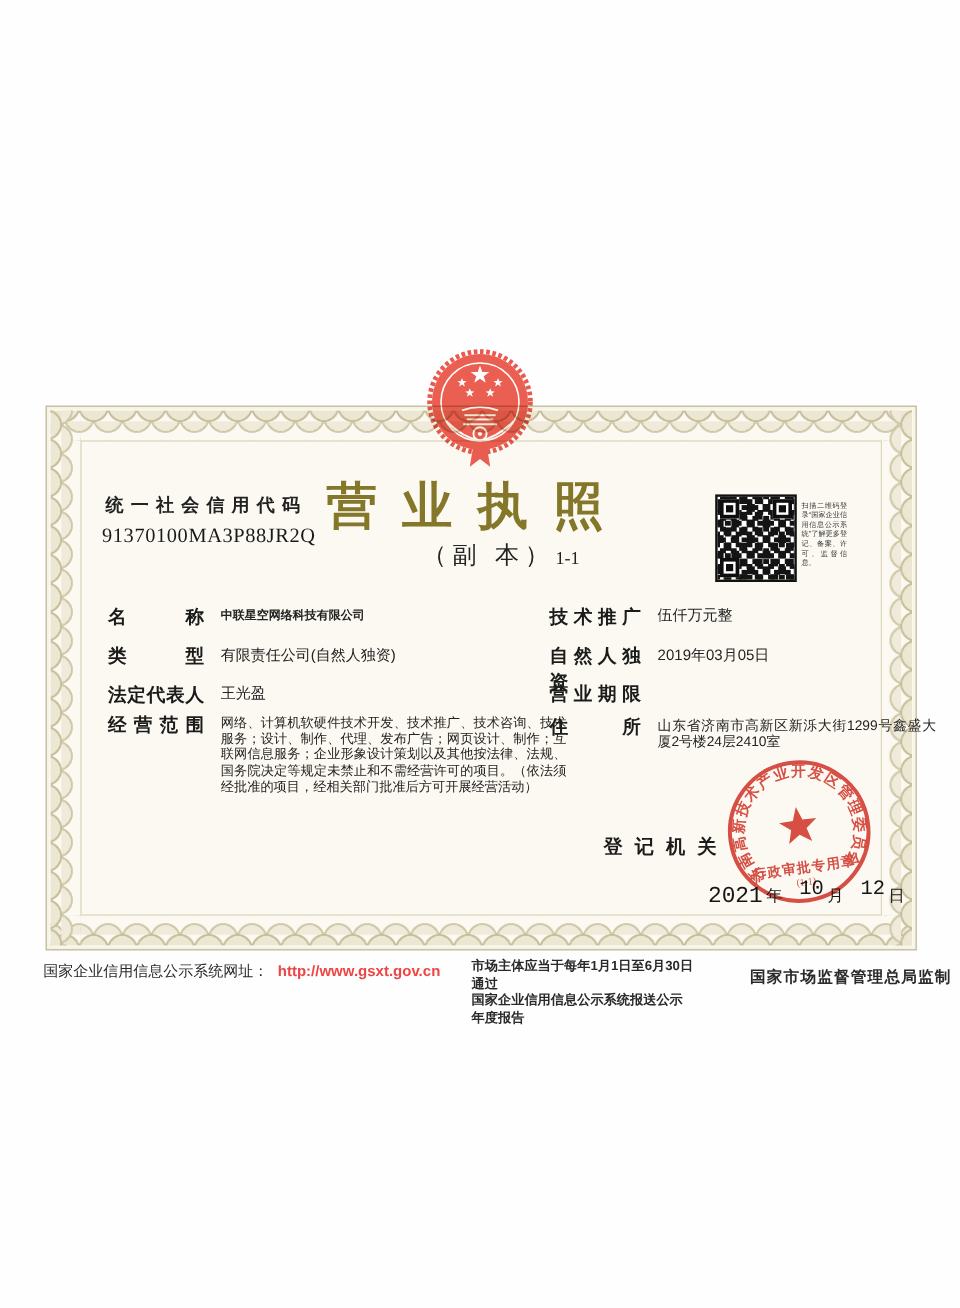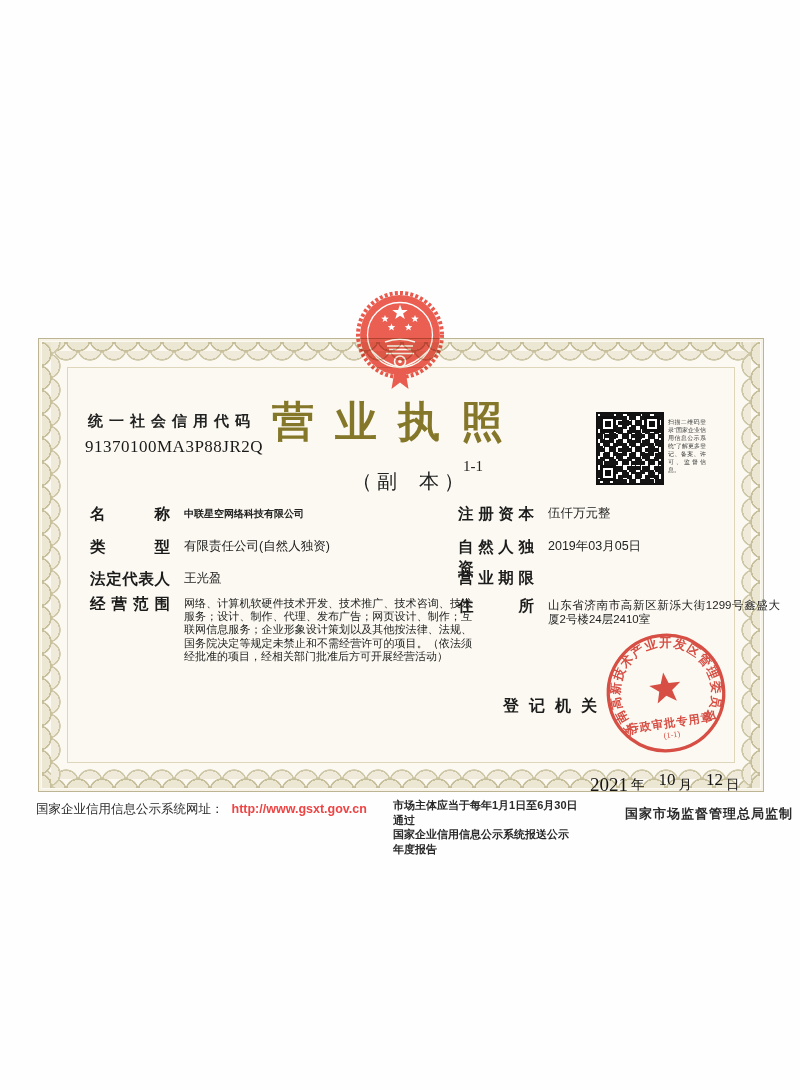--- a/index.html
+++ b/index.html
@@ -54,21 +54,21 @@
     color:rgba(190,180,130,.30);font-weight:bold;
     font-family:"Liberation Sans",sans-serif;letter-spacing:6px;
     filter:blur(.6px);user-select:none;
   }
 
   
   .code-label{left:88px;top:412px;font-size:15px;font-weight:bold;letter-spacing:6px;color:#222;}
   .code-value{left:85px;top:437px;font-size:17px;font-family:"Liberation Serif",serif;color:#1a1a1a;letter-spacing:.5px;}
   .title{left:272px;top:394px;width:250px;font-size:42px;font-weight:bold;
     color:#857729;letter-spacing:21px;white-space:nowrap;}
-  .subtitle{left:352px;top:468px;font-size:20px;color:#222;letter-spacing:5px;font-weight:500;font-family:Liberation Mono, monospace;}
+  .subtitle{left:352px;top:449px;font-size:20px;color:#222;letter-spacing:5px;font-weight:500;}
   .copynum{left:463px;top:458px;font-size:15px;font-family:"Liberation Serif",serif;color:#222;}
 
   
   .qr{left:596px;top:412px;width:68px;height:73px;background:#fff;border:2px solid #111;
     box-sizing:border-box;
     background-image:
       repeating-conic-gradient(#141414 0% 25%,rgba(0,0,0,0) 0% 50%),
       repeating-conic-gradient(#141414 0% 25%,rgba(0,0,0,0) 0% 50%);
     background-size:9px 9px,13px 13px;background-position:2px 2px,5px 6px;}
   .finder{position:absolute;width:16px;height:16px;border:3px solid #0e0e0e;background:#fff;box-sizing:border-box;}
@@ -87,21 +87,21 @@
   .fval.name{font-size:10px;font-weight:700;}
   .fval.scope{width:288px;font-size:11px;line-height:13.2px;text-align:justify;padding-top:3px;}
   .fval.addr{width:232px;font-size:11.5px;line-height:14px;text-align:justify;padding-top:2px;}
   .fval.pre{white-space:pre-wrap;}
 
   
   .reg-label{left:503px;top:696px;font-size:16px;font-weight:bold;letter-spacing:10px;color:#1b1b1b;white-space:nowrap;}
   .seal{left:599px;top:626px;width:134px;height:134px;transform:rotate(-8deg);
     mix-blend-mode:multiply;opacity:.93;}
   .date-row{left:590px;top:737px;display:flex;align-items:flex-end;color:#151515;white-space:nowrap;}
-  .dnum{font-family:Liberation Serif, serif;font-size:19px;line-height:20px;margin-top:38px;}
+  .dnum{font-family:Liberation Mono, monospace;font-size:19px;line-height:20px;}
   .dnum.raised{position:relative;top:-5px;font-size:17px;}
   .dunit{font-size:13.5px;font-weight:500;margin:0 2px 1px 3px;}
   .dgap{width:12px;}
 
   
   .emblem{left:355px;top:290px;width:90px;height:102px;mix-blend-mode:multiply;}
 
   
   .footer-left{left:36px;top:801px;font-size:12.5px;color:#2a2a2a;display:flex;align-items:baseline;}
   .footer-url{font-weight:bold;font-size:12.5px;margin-left:8px;color:#ef4444;font-family:"Liberation Sans",sans-serif;}
@@ -171,21 +171,21 @@
 <div class="frow" style="left:90px;top:569px;">
   <div class="flabel w-l">法定代表人</div>
   <div class="fval">王光盈</div>
 </div>
 <div class="frow" style="left:90px;top:594px;">
   <div class="flabel w-l">经营范围</div>
   <div class="fval scope">网络、计算机软硬件技术开发、技术推广、技术咨询、技术服务；设计、制作、代理、发布广告；网页设计、制作；互联网信息服务；企业形象设计策划以及其他按法律、法规、国务院决定等规定未禁止和不需经营许可的项目。（依法须经批准的项目，经相关部门批准后方可开展经营活动）</div>
 </div>
 
 <div class="frow" style="left:458px;top:504px;">
-  <div class="flabel w-r">注册资本</div>
+  <div class="flabel w-r">技术推广</div>
   <div class="fval">伍仟万元整</div>
 </div>
 <div class="frow" style="left:458px;top:537px;">
   <div class="flabel w-r">自然人独资</div>
   <div class="fval">2019年03月05日</div>
 </div>
 <div class="frow" style="left:458px;top:568px;justify-content:flex-end;">
   <div class="flabel w-r">营业期限</div>
 </div>
 <div class="frow" style="left:458px;top:596px;">

